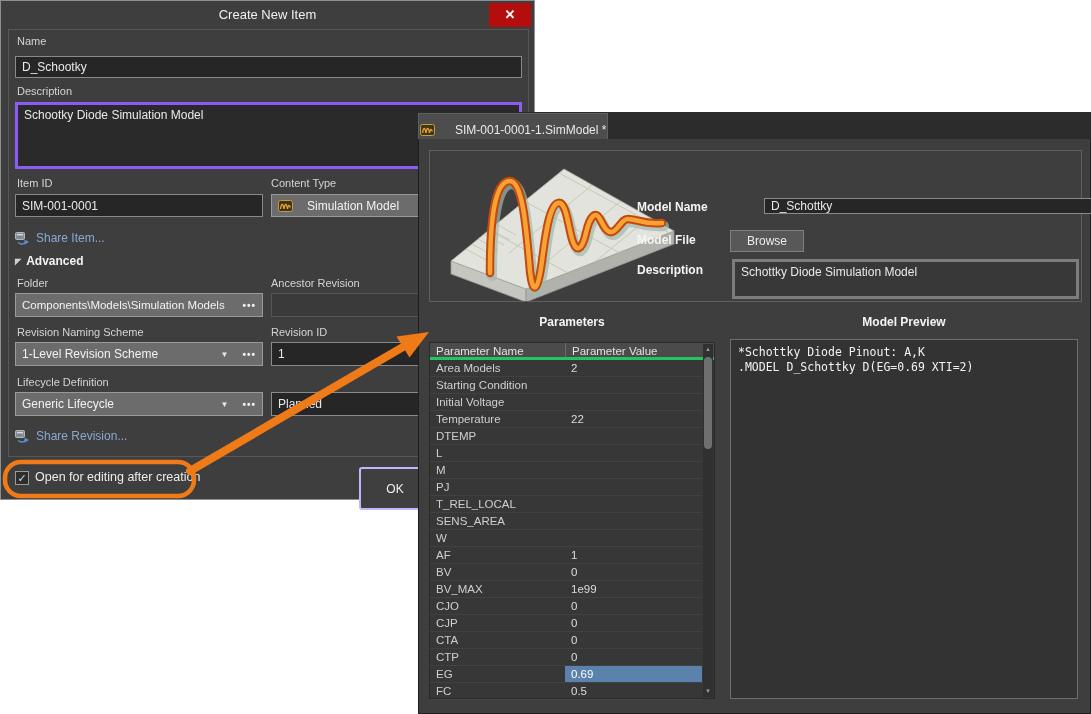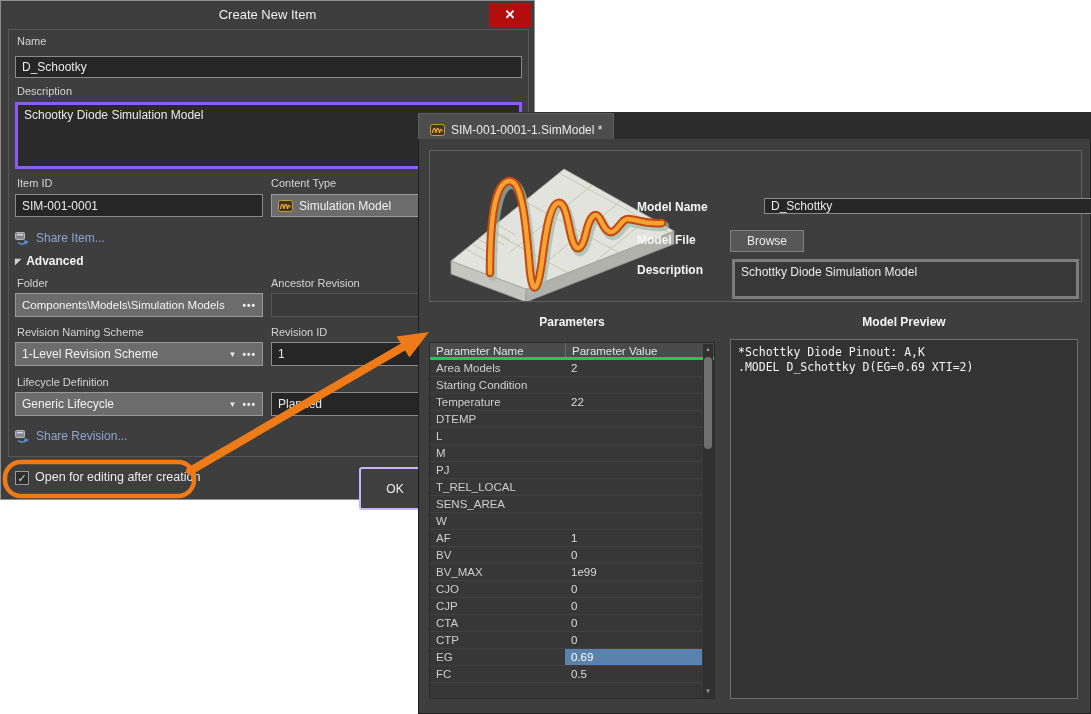--- a/index.html
+++ b/index.html
@@ -16,42 +16,42 @@
                cursor:pointer; line-height:24px; text-align:center; }
   .dlg-panel { position:absolute; left:7px; top:28px; width:521px; height:428px;
                border:1px solid #575757; }
   .lbl { position:absolute; color:#d4d4d4; font-size:11px; }
   .tin { position:absolute; background:#262626; border:1px solid #8a8a8a; color:#e9e9e9;
          font-size:12px; padding:0 6px; font-family:"Liberation Sans", sans-serif; }
   input.tin { outline:none; }
   .tarea { position:absolute; background:#2a2a2a; border:3px solid #8b5cf6; color:#e9e9e9;
            font-size:12px; padding:3px 6px; }
   .combo { position:absolute; background:#6c6c6c; border:1px solid #9a9a9a; color:#f2f2f2;
-           font-size:12px; display:flex; align-items:center; padding:0 6px; gap:6px; cursor:pointer; }
+           font-size:12px; display:flex; align-items:center; padding:0 6px; gap:14px; cursor:pointer; }
   .combo .ctext { flex:1; white-space:nowrap; overflow:hidden; }
   .combo .arr { font-size:8px; color:#e8e8e8; }
   .combo .dots { font-size:10px; font-weight:bold; color:#f0f0f0; letter-spacing:1px; }
   .dimfield { background:#3a3a3a; border:1px solid #555; }
   .link { position:absolute; color:#8aa7d2; font-size:12px; display:flex; align-items:center;
           gap:6px; cursor:pointer; }
   .adv { position:absolute; color:#f2f2f2; font-size:12px; font-weight:bold;
          display:flex; align-items:center; gap:5px; cursor:pointer; }
   .adv .tri { font-size:8px; color:#cfcfcf; }
   .chk { position:absolute; left:14px; top:470px; width:14px; height:14px; background:#2e2e2e;
          border:1px solid #9a9a9a; color:#dcdcdc; font-size:11px; line-height:13px;
          text-align:center; cursor:pointer; }
   .chklbl { position:absolute; left:34px; top:469px; color:#ececec; font-size:12.5px; }
   .okbtn { position:absolute; left:358px; top:466px; width:72px; height:43px; background:#3f3f3f;
            border:2px solid #c4b5fd; border-radius:3px; color:#f0f0f0; font-size:12px; cursor:pointer; }
 
   
   .win { position:absolute; left:418px; top:112px; width:673px; height:602px; z-index:2; }
   .tabstrip { position:absolute; left:0; top:0; width:100%; height:27px; background:#2c2c2c; }
   .tab { position:absolute; left:0; top:1px; height:32px; background:#4d4d4d;
-         display:flex; align-items:center; gap:6px; padding:0 11px; color:#eaeaea;
+         display:flex; align-items:center; gap:20px; padding:0 1px; color:#eaeaea;
          font-size:12px; cursor:pointer; border:1px solid #5f5f5f; border-bottom:none; }
   .winbody { position:absolute; left:0; top:27px; width:673px; height:575px; background:#3e3e3e;
              border:1px solid #1e1e1e; border-top:none; }
   .infopanel { position:absolute; left:10px; top:11px; width:653px; height:152px; border:1px solid #5f5f5f; }
   .blbl { position:absolute; color:#f4f4f4; font-size:12px; font-weight:bold; }
   .ebtn { position:absolute; background:#585858; border:1px solid #7f7f7f; color:#ececec;
           font-size:12px; cursor:pointer; }
   .etarea { background:#383838; }
   .sechdr { position:absolute; color:#f4f4f4; font-size:12px; font-weight:bold; text-align:center; }
 
@@ -241,20 +241,24 @@
       <div class="trows">
           <div class="trow">
             <div class="tcell name">Area Models</div>
             <div class="tcell value">2</div>
           </div>
           <div class="trow">
             <div class="tcell name">Starting Condition</div>
             <div class="tcell value"></div>
           </div>
           <div class="trow">
+            <div class="tcell name">Initial Voltage</div>
+            <div class="tcell value"></div>
+          </div>
+          <div class="trow">
             <div class="tcell name">Temperature</div>
             <div class="tcell value">22</div>
           </div>
           <div class="trow">
             <div class="tcell name">DTEMP</div>
             <div class="tcell value"></div>
           </div>
           <div class="trow">
             <div class="tcell name">L</div>
             <div class="tcell value"></div>

